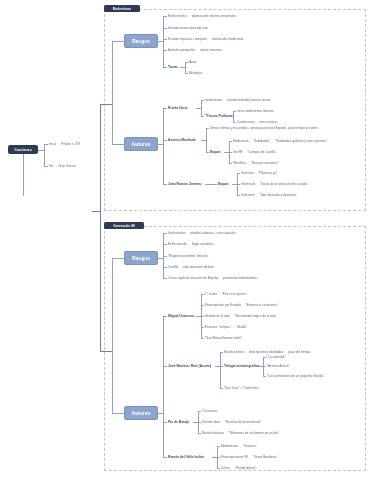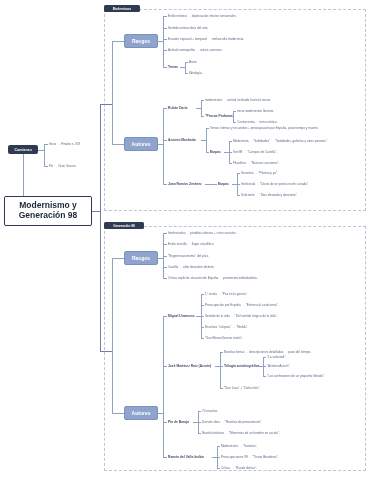--- a/index.html
+++ b/index.html
@@ -60,23 +60,20 @@
 <body>
 
 <div class="canvas">
 
   <div class="frame" style="left:104px;top:9px;width:262px;height:202px;"></div>
   <div class="frame" style="left:104px;top:226px;width:262px;height:245px;"></div>
 
   <div class="box box-tag" style="left:104px;top:5px;width:36px;height:7px;">Modernismo</div>
   <div class="box box-tag" style="left:104px;top:222px;width:40px;height:7px;">Generación 98</div>
 
-  <div class="box box-root" style="left:4px;top:196px;width:88px;height:30px;">
-    <span id="root-title">Modernismo y<br>Generación 98</span>
-  </div>
 
   <div class="box box-comienzo" style="left:8px;top:145px;width:30px;height:9px;">Comienzo</div>
   <div class="ln h" style="left:38px;top:149.5px;width:6px;"></div>
   <div class="ln v" style="left:44px;top:144px;height:22px;"></div>
   <div class="ln h" style="left:44px;top:144px;width:4px;"></div>
   <div class="ln h" style="left:44px;top:166px;width:4px;"></div>
   <div class="leaf" style="left:49px;top:142.5px;">Inicio → Finales s. XIX</div>
   <div class="leaf" style="left:49px;top:164.5px;">Fin → Gran Guerra</div>
 
   <div class="ln v" style="left:23px;top:154px;height:42px;"></div>

